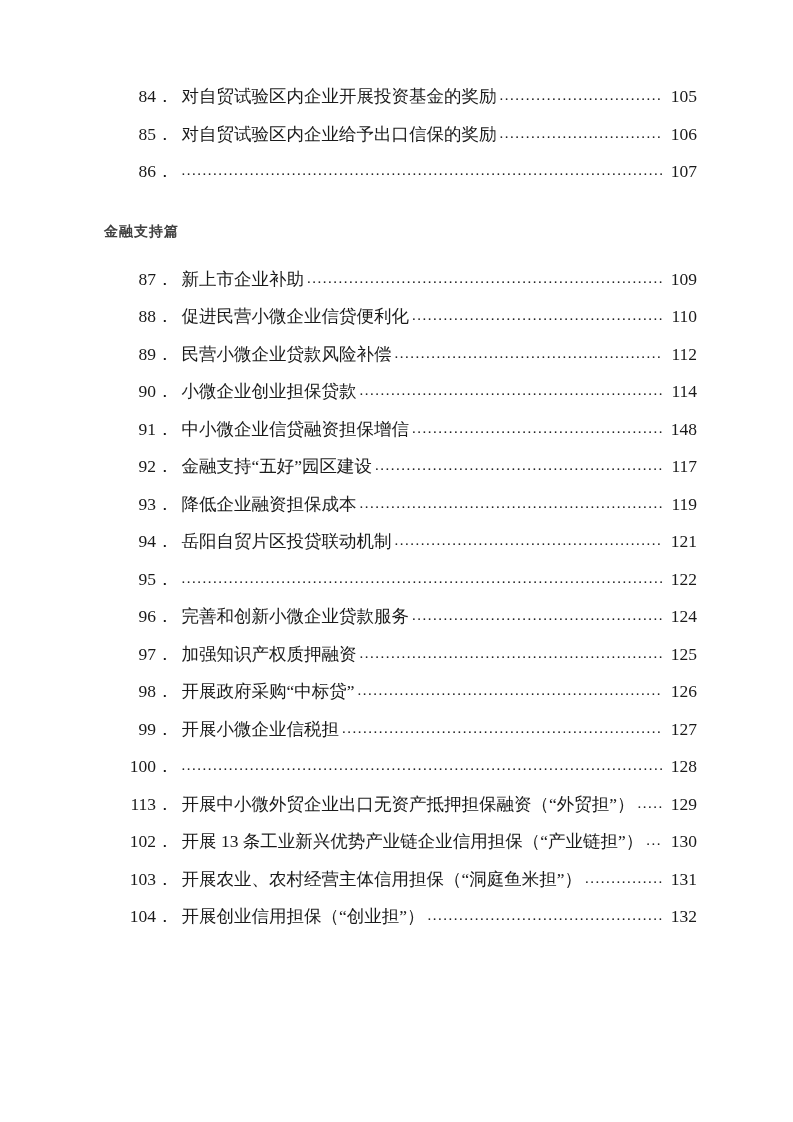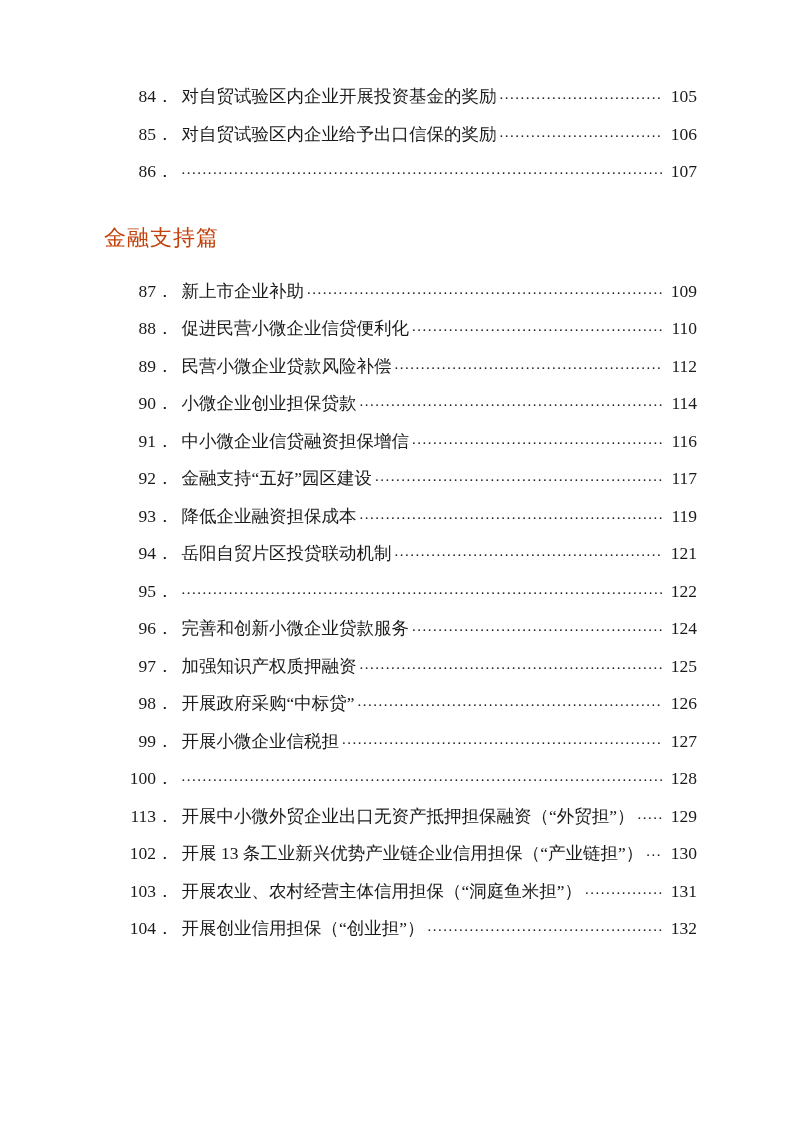--- a/index.html
+++ b/index.html
@@ -21,21 +21,21 @@
     box-sizing: border-box;
     padding: 88px 96px 60px 104px;
     position: relative;
   }
   .toc-section {
     margin: 0;
     padding: 0;
   }
   .toc-entry {
     display: flex;
-    align-items: flex-start;
+    align-items: center;
     font-size: 17.5px;
     line-height: 1;
     margin-bottom: 20px;
     white-space: nowrap;
   }
   .toc-entry .num {
     display: inline-block;
     min-width: 52px;
     text-align: right;
     flex: 0 0 auto;
@@ -58,23 +58,23 @@
     color: #1a1a1a;
     transform: translateY(-1px);
   }
   .toc-entry .page-no {
     flex: 0 0 auto;
     padding-left: 4px;
     text-align: right;
     min-width: 30px;
   }
   .group-heading {
-    color: #c2410c;
-    font-size: 22px;
-    font-weight: normal;
+    color: #404040;
+    font-size: 14px;
+    font-weight: bold;
     font-family: "Liberation Sans", "DejaVu Sans", sans-serif;
     margin: 42px 0 30px 0;
     letter-spacing: 1px;
   }
   .gap-top {
     margin-top: 0;
   }
 </style>
 </head>
 <body>
@@ -138,21 +138,21 @@
       <span class="title">小微企业创业担保贷款</span>
       <span class="leader">..................................................................................................</span>
       <span class="page-no">114</span>
     </div>
 
     <div class="toc-entry">
       <span class="num">91</span>
         <span class="num-dot">．</span>
       <span class="title">中小微企业信贷融资担保增信</span>
       <span class="leader">..................................................................................................</span>
-      <span class="page-no">116</span>
+      <span class="page-no">148</span>
     </div>
 
     <div class="toc-entry">
       <span class="num">92</span>
         <span class="num-dot">．</span>
       <span class="title">金融支持“五好”园区建设</span>
       <span class="leader">..................................................................................................</span>
       <span class="page-no">117</span>
     </div>
 

